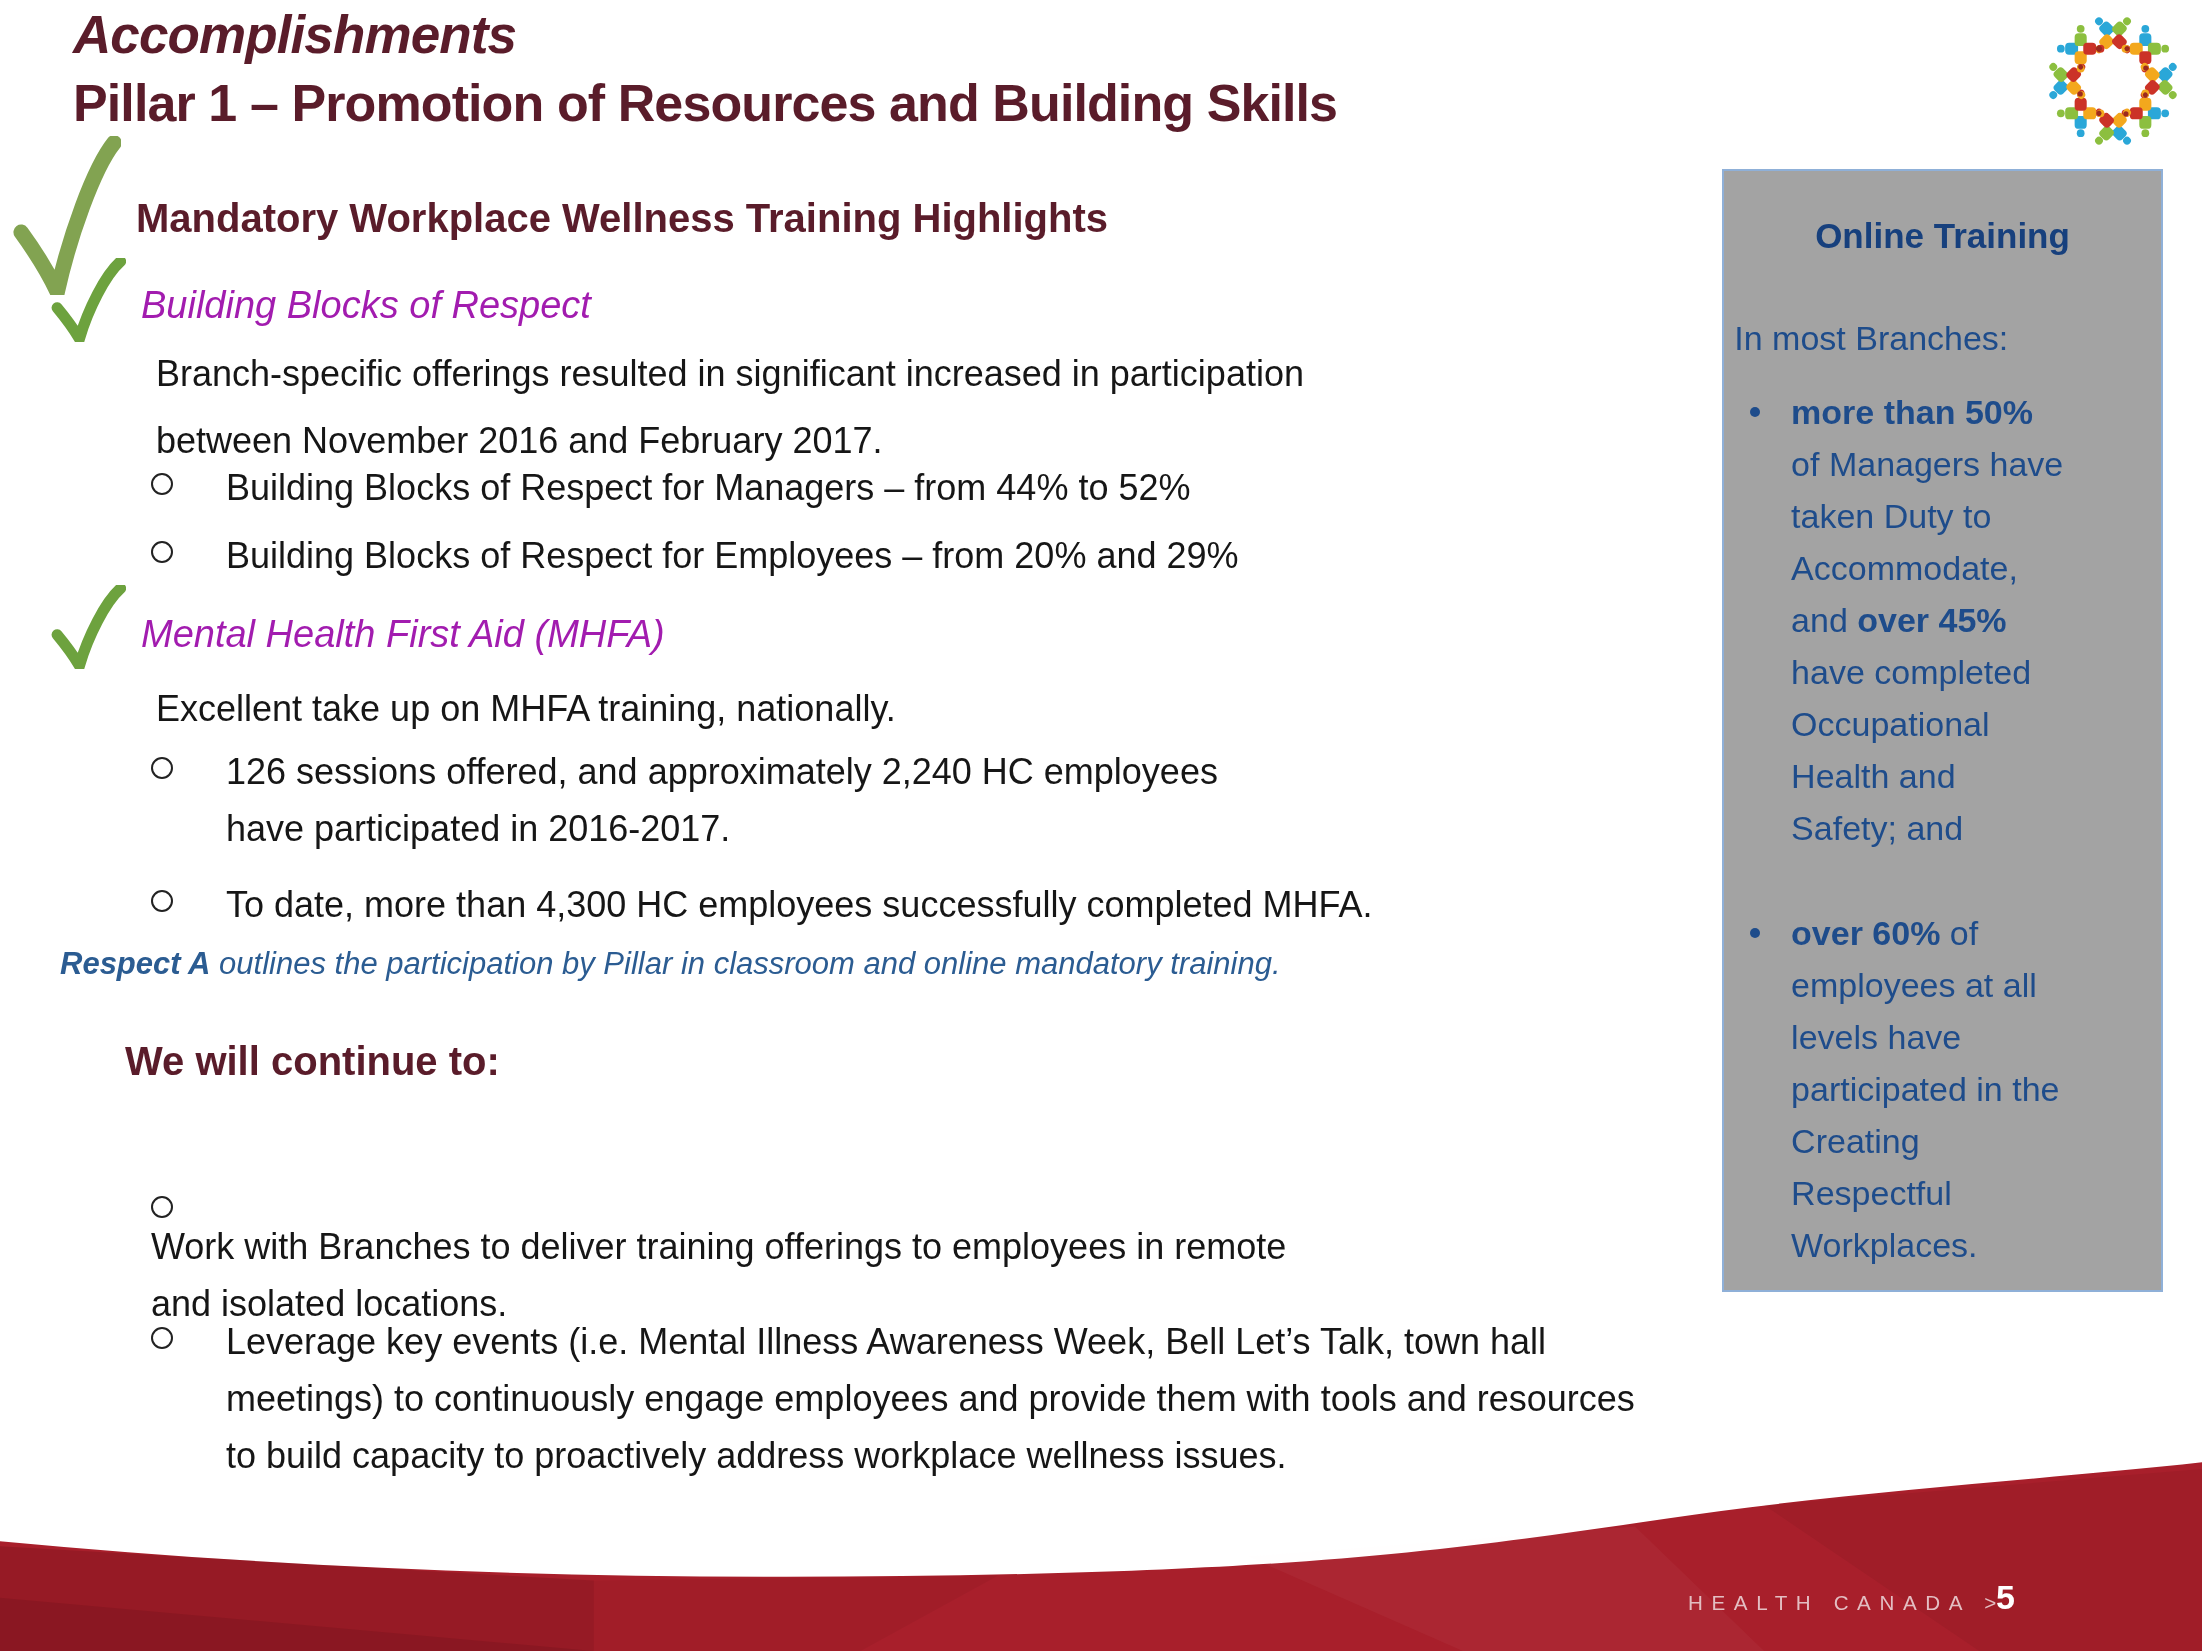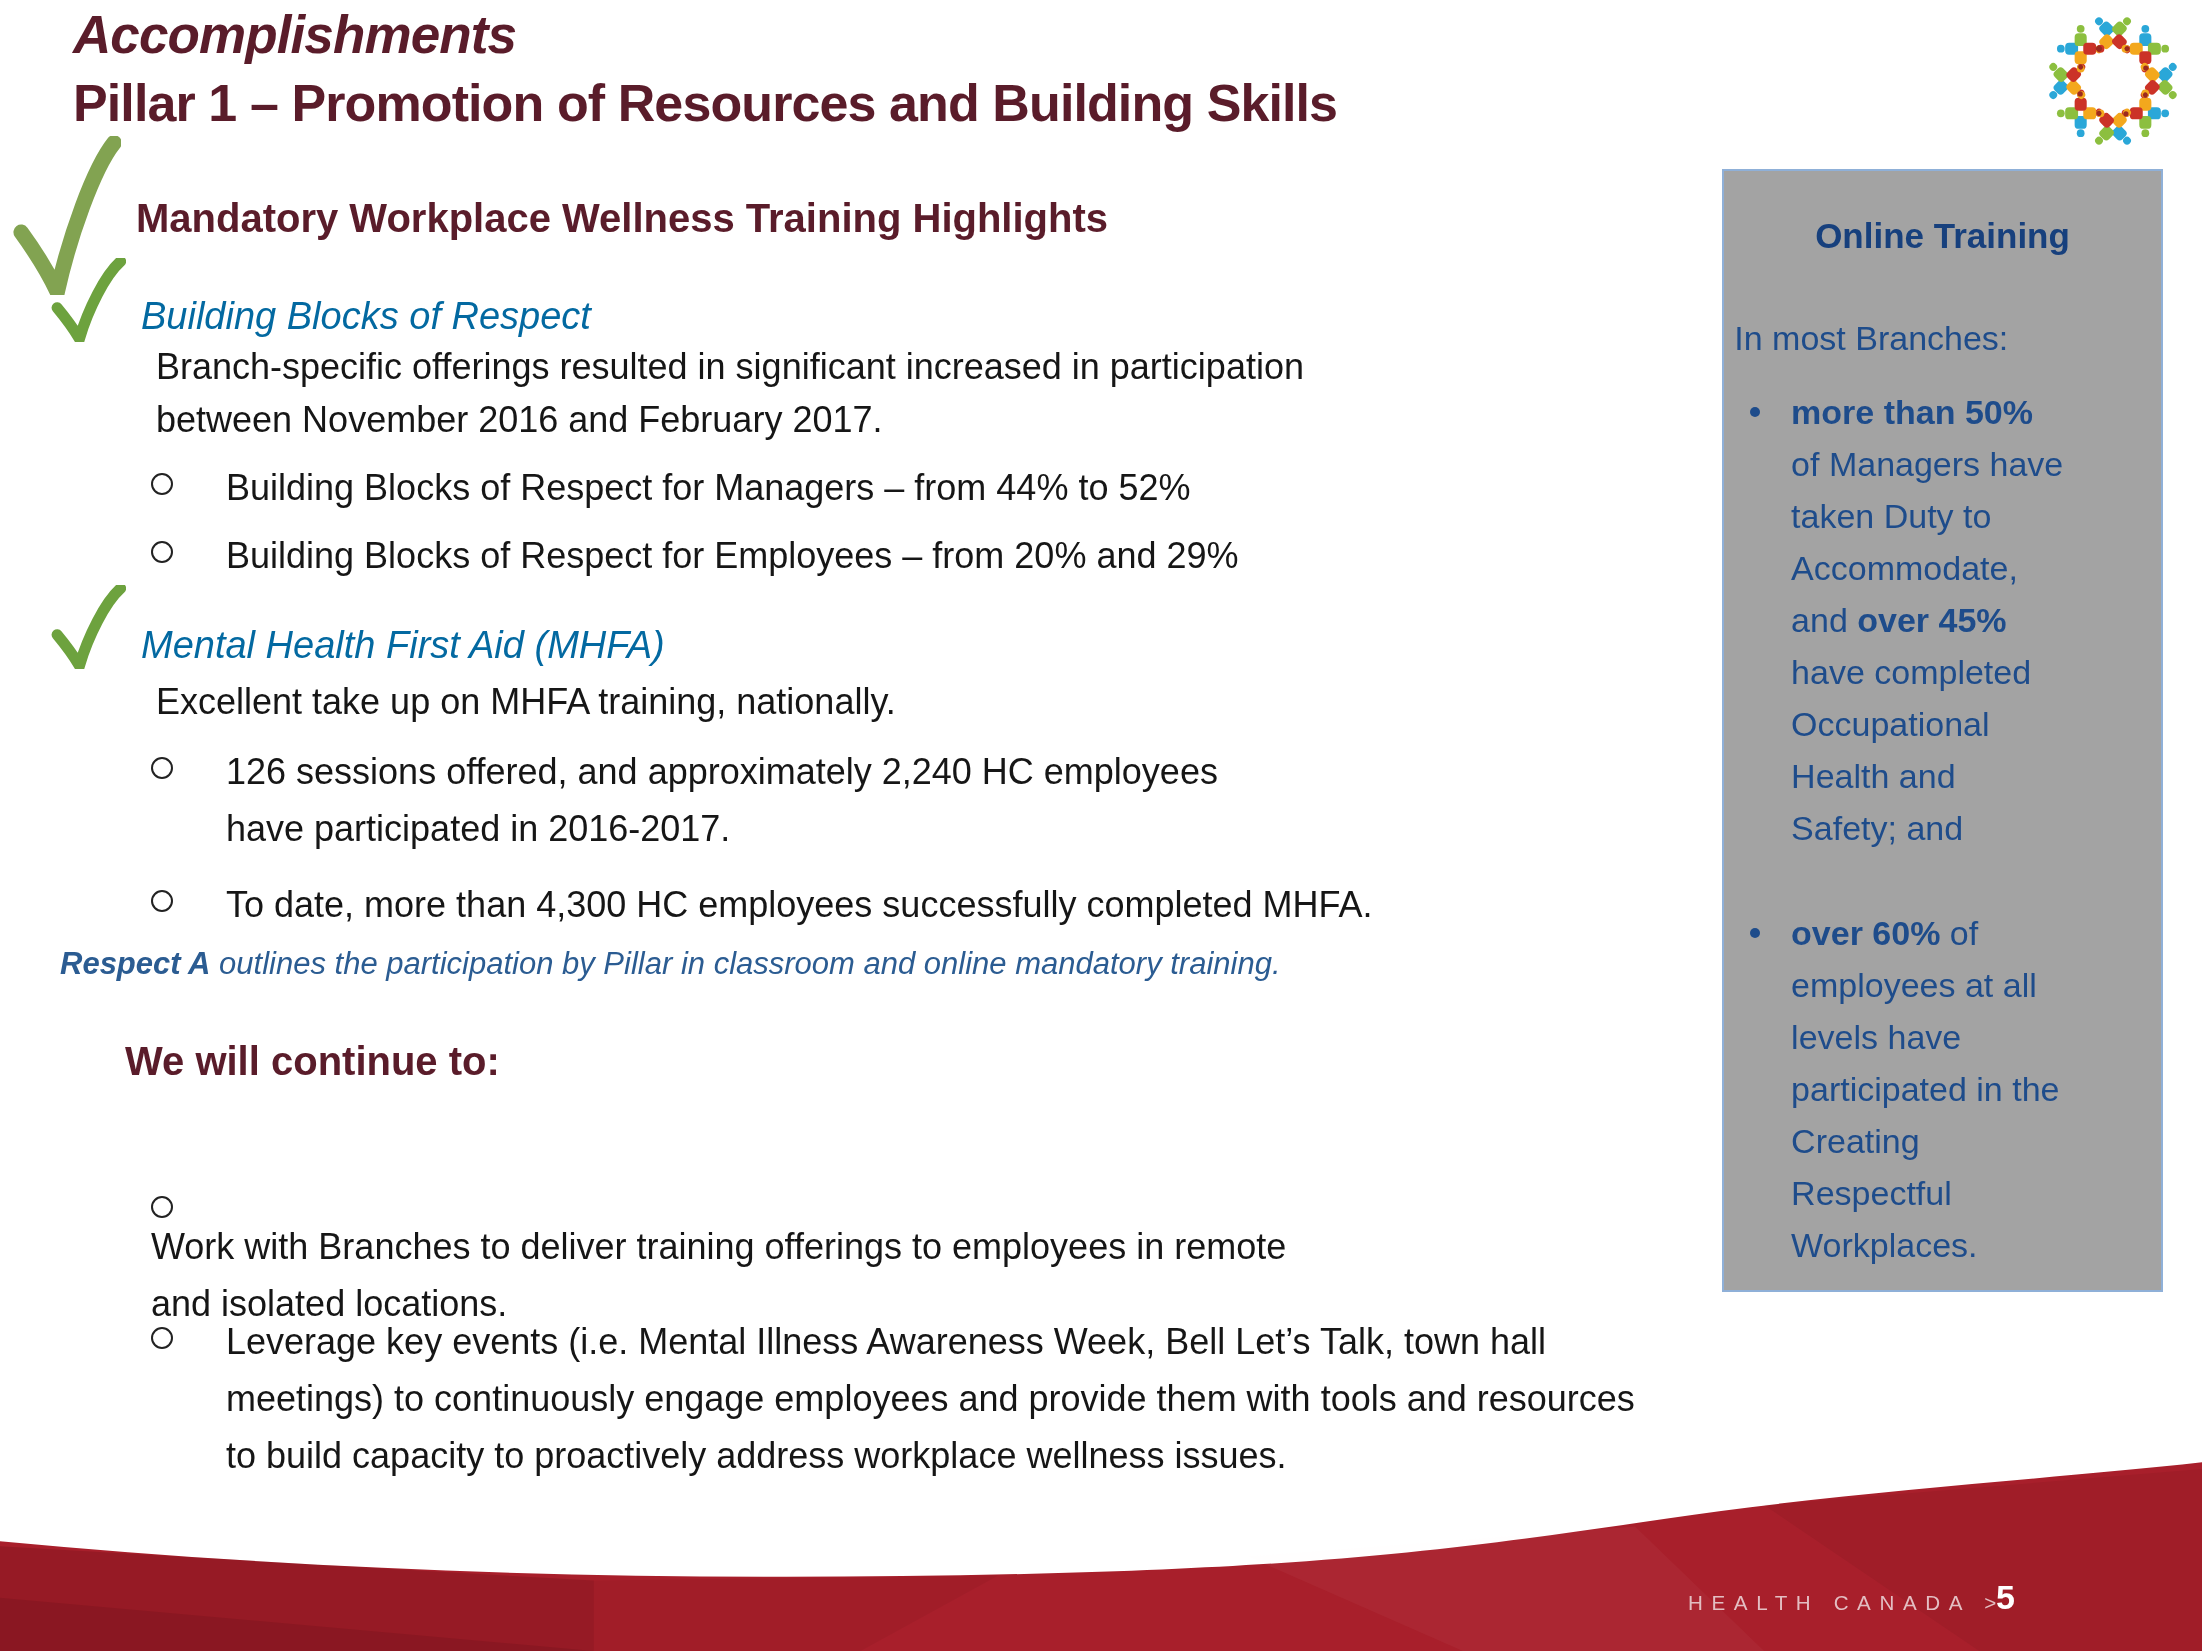--- a/index.html
+++ b/index.html
@@ -21,25 +21,24 @@
     font-size:52px; font-weight:bold;
     color:#5a1c2a; letter-spacing:-0.9px; line-height:1.2;
   }
   .section-heading{
     left:136px; top:196px;
     font-size:40px; font-weight:bold;
     color:#5a1c2a;
   }
   .subhead{
     font-size:38px; font-style:italic;
-    color:#0369a1;
-    margin-top:11px;
+    color:#a21caf;
   }
   .body-text{
-    font-size:36px; line-height:53px; color:#161616;
+    font-size:36px; line-height:67px; color:#161616;
     white-space:pre-line;
   }
   
   .obullet{ display:flex; align-items:flex-start; }
   .oring{
     flex:0 0 auto; width:18px; height:18px; margin-top:13.8px;
     border:2.6px solid #222; border-radius:50%;
     margin-right:53px;
   }
   .obullet .body-text{ line-height:57px; }

